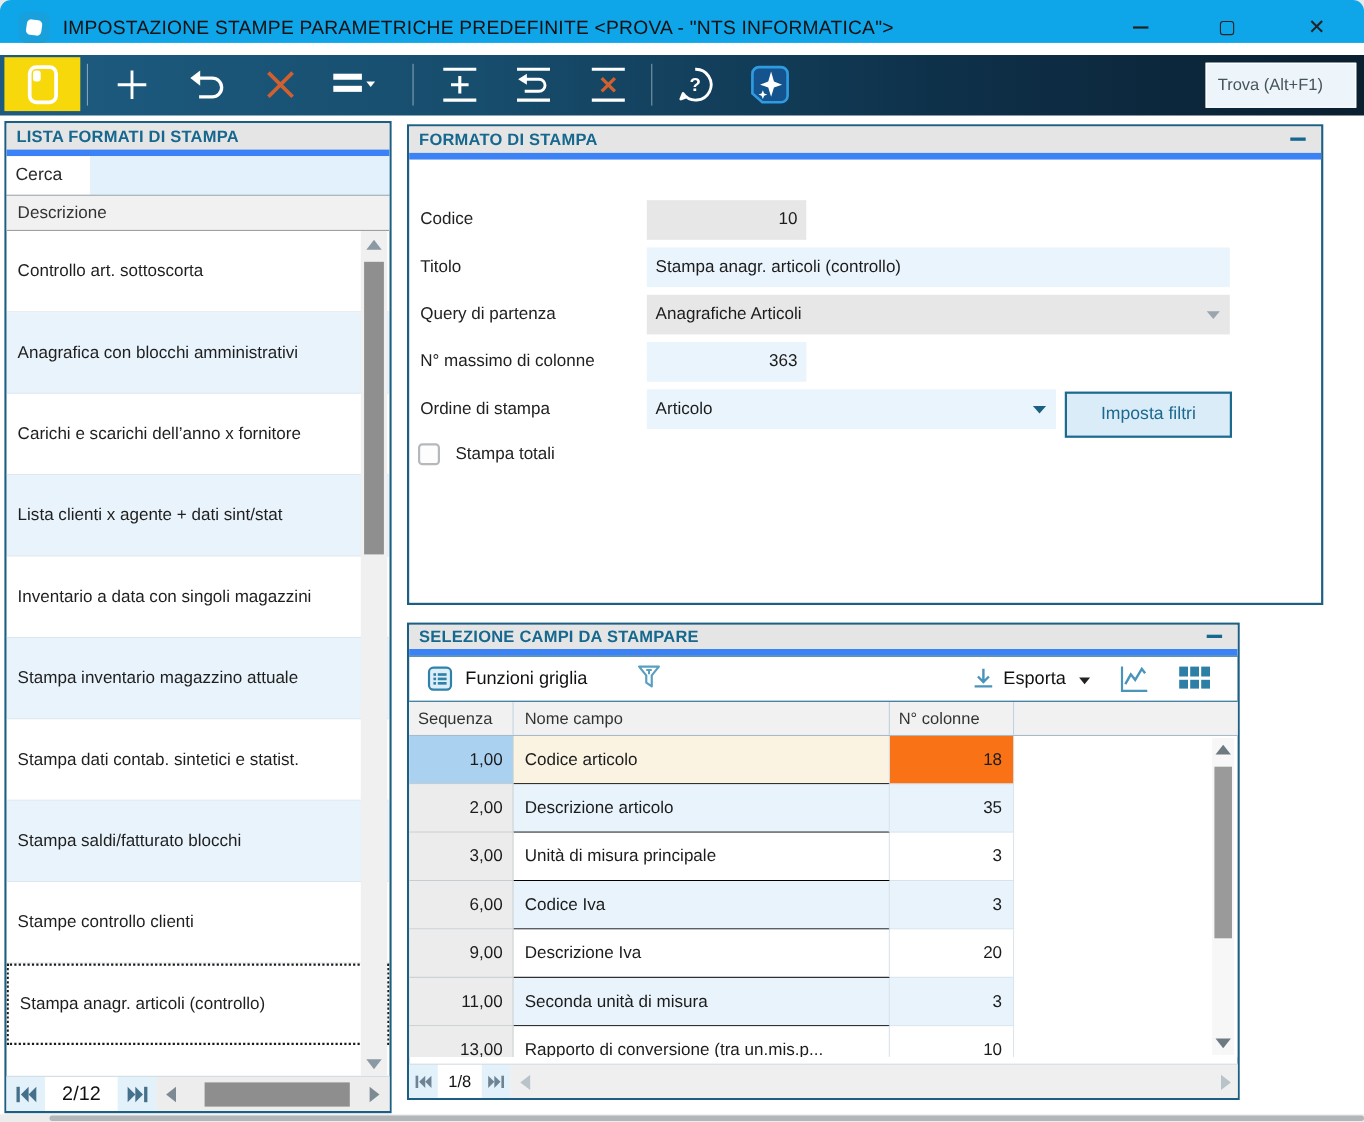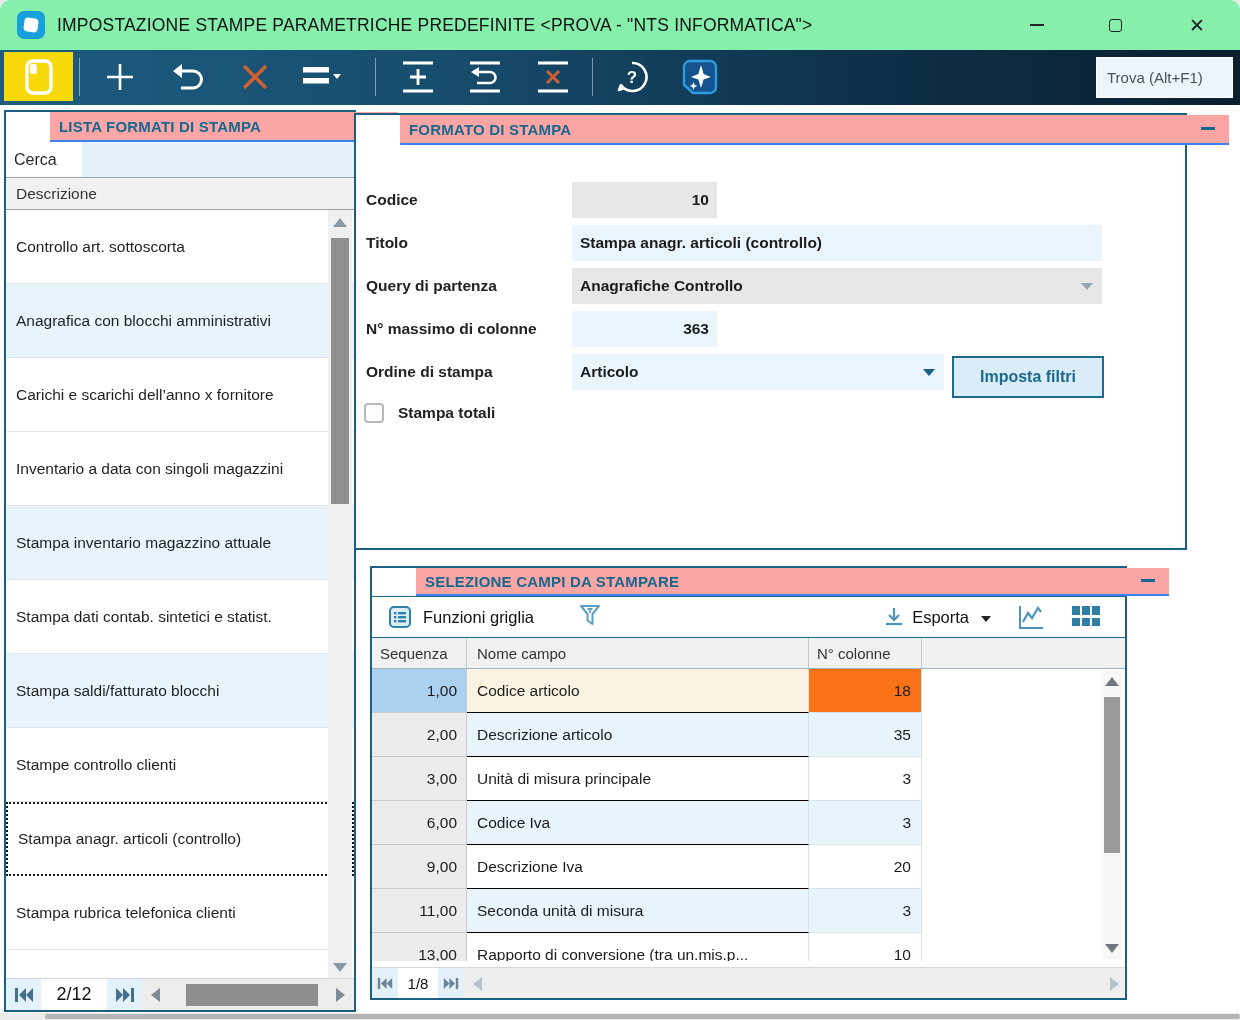--- a/index.html
+++ b/index.html
@@ -1,40 +1,40 @@
 <!DOCTYPE html>
 <html><head>
 <meta charset="utf-8">
 <style>
   * { margin:0; padding:0; box-sizing:border-box; }
   html,body { width:1240px; height:1020px; background:#e9e9e9; font-family:"Liberation Sans", sans-serif; overflow:hidden; }
   .window { position:absolute; left:0; top:0; width:1240px; height:1020px; background:#ffffff; border-radius:10px 10px 0 0; overflow:hidden; }
 
   
-  .titlebar { position:absolute; left:0; top:0; width:1240px; height:50px; background:#86efac; }
+  .titlebar { position:absolute; left:0; top:0; width:1240px; height:39px; background:#0ea5e9; }
   .app-icon { position:absolute; left:16px; top:10px; width:30px; height:30px; }
   .win-title { position:absolute; left:57px; top:0; height:50px; line-height:50px; font-size:17.5px; color:#111; letter-spacing:0.2px; white-space:nowrap; }
   .win-btn { position:absolute; top:8px; width:34px; height:34px; display:flex; align-items:center; justify-content:center; color:#222; }
   .btn-min { left:1020px; } .btn-max { left:1098px; } .btn-close { left:1180px; }
   .min-glyph { width:14px; height:2px; background:#222; }
   .max-glyph { width:13px; height:13px; border:1.6px solid #222; border-radius:3px; }
   .close-glyph { font-size:19px; line-height:19px; color:#222; }
 
   
   .toolbar { position:absolute; left:0; top:50px; width:1240px; height:55px; background:linear-gradient(90deg,#1d5c80 0%,#174d6d 35%,#0e3049 70%,#0a1f30 100%); }
   .tb-btn { position:absolute; top:3px; height:48px; width:56px; display:flex; align-items:center; justify-content:center; }
   .tb-yellow { left:4px; top:2px; width:69px; height:49px; background:#f6d80b; }
   .tb-sep { position:absolute; top:8px; width:1px; height:38px; background:rgba(255,255,255,0.45); }
   .find-box { position:absolute; left:1096px; top:7px; width:137px; height:41px; background:#edf5fa; border:1px solid #ffffff; }
   .find-box input { width:100%; height:100%; border:none; outline:none; background:transparent; font-family:"Liberation Sans",sans-serif; font-size:15px; color:#45535c; padding:0 10px; }
   .find-box input::placeholder { color:#45535c; opacity:1; }
 
   
   .panel { position:absolute; background:#fff; border:2px solid #1d5f82; }
-  .panel-header { position:relative; width:100%; background:#fca5a5; border-bottom:2px solid #3b82f6;margin-left:44px; }
+  .panel-header { position:relative; width:100%; background:#e5e5e5; border-bottom:6px solid #3b82f6; }
   .panel-title { font-weight:bold; color:#16688e; font-size:15px; letter-spacing:0.2px; padding-left:9px; }
   .collapse-minus { position:absolute; right:14px; top:50%; margin-top:-2px; width:14px; height:3px; background:#16688e; }
 
   
   .left-panel { left:4px; top:110px; width:352px; height:902px; }
   .lp-header { height:30px; display:flex; align-items:center; }
   .cerca-row { height:36px; background:linear-gradient(90deg,#ffffff 0,#ffffff 76px,#e2f1fb 76px); border-bottom:1px solid #9aa6ad; position:relative; }
   .cerca-row input { width:100%; height:100%; background:transparent; border:none; outline:none; font-family:"Liberation Sans",sans-serif; font-size:16px; color:#222; padding:0 8px; }
   .cerca-row input::placeholder { color:#2a2a2a; opacity:1; }
   .desc-header { height:32px; background:#f1f1f1; border-bottom:1px solid #9f9f9f; display:flex; align-items:center; padding-left:10px; font-size:15.5px; color:#333; }
@@ -54,23 +54,23 @@
   .pager-counter { height:100%; display:flex; align-items:center; justify-content:center; background:#ffffff; color:#111; }
   .hscroll { position:relative; flex:1; height:100%; background:#ededee; }
   .hthumb { position:absolute; top:5px; height:22px; background:#8e8e8e; }
   .harr { position:absolute; top:9px; width:0; height:0; }
   .harr-left { border-top:7px solid transparent; border-bottom:7px solid transparent; border-right:9px solid #7e8a92; }
   .harr-right { border-top:7px solid transparent; border-bottom:7px solid transparent; border-left:9px solid #7e8a92; }
   .harr-light.harr-left { border-right-color:#b9c3ca; }
   .harr-light.harr-right { border-left-color:#b9c3ca; }
 
   
-  .format-panel { left:354px; top:113px; width:833px; height:437px; }
+  .format-panel { left:370px; top:113px; width:833px; height:437px; }
   .fp-header { height:30px; display:flex; align-items:center; }
-  .fp-body { position:relative; width:100%; height:455px;font-weight:bold; }
+  .fp-body { position:relative; width:100%; height:455px; }
   .field-label { position:absolute; left:10px; font-size:15.5px; color:#222; height:36px; display:flex; align-items:center; }
   .field { position:absolute; left:216px; height:36px; font-size:15.5px; color:#1c1c1c; display:flex; align-items:center; padding:0 8px; }
   .field.gray { background:#e7e7e7; }
   .field.blue { background:#e9f4fc; }
   .field.num { justify-content:flex-end; }
   .dd-arrow { position:absolute; right:9px; top:15px; width:0; height:0; border-left:6px solid transparent; border-right:6px solid transparent; }
   .dd-gray { border-top:7px solid #9aa6ae; }
   .dd-teal { border-top:7px solid #1d5f82; }
   .imposta-btn { position:absolute; left:596px; top:211px; width:152px; height:42px; background:#d9ecf8; border:2px solid #1d6a8e; color:#1b6890; font-size:16px; display:flex; align-items:center; justify-content:center; font-family:"Liberation Sans",sans-serif; }
   .chk-row { position:absolute; left:8px; top:256px; height:24px; display:flex; align-items:center; }
@@ -220,20 +220,23 @@
     <div class="lp-list">
       <div class="list-item">
     <span>Controllo art. sottoscorta</span>
   </div>
         <div class="list-item alt">
     <span>Anagrafica con blocchi amministrativi</span>
   </div>
         <div class="list-item">
     <span>Carichi e scarichi dell’anno x fornitore</span>
   </div>
+        <div class="list-item alt">
+    <span>Lista clienti x agente + dati sint/stat</span>
+  </div>
         <div class="list-item">
     <span>Inventario a data con singoli magazzini</span>
   </div>
         <div class="list-item alt">
     <span>Stampa inventario magazzino attuale</span>
   </div>
         <div class="list-item">
     <span>Stampa dati contab. sintetici e statist.</span>
   </div>
         <div class="list-item alt">
@@ -285,21 +288,21 @@
     </div>
     <div class="fp-body">
       <div class="field-label" style="top:37px">Codice</div>
       <div class="field gray num" style="top:37px; width:145px">10</div>
 
       <div class="field-label" style="top:80px">Titolo</div>
       <div class="field blue" style="top:80px; width:530px">Stampa anagr. articoli (controllo)</div>
 
       <div class="field-label" style="top:123px">Query di partenza</div>
       <div class="field gray" style="top:123px; width:530px">
-        <span>Anagrafiche Controllo</span>
+        <span>Anagrafiche Articoli</span>
         <div class="dd-arrow dd-gray"></div>
       </div>
 
       <div class="field-label" style="top:166px">N° massimo di colonne</div>
       <div class="field blue num" style="top:166px; width:145px">363</div>
 
       <div class="field-label" style="top:209px">Ordine di stampa</div>
       <div class="field blue" style="top:209px; width:372px">
         <span>Articolo</span>
         <div class="dd-arrow dd-teal"></div>

